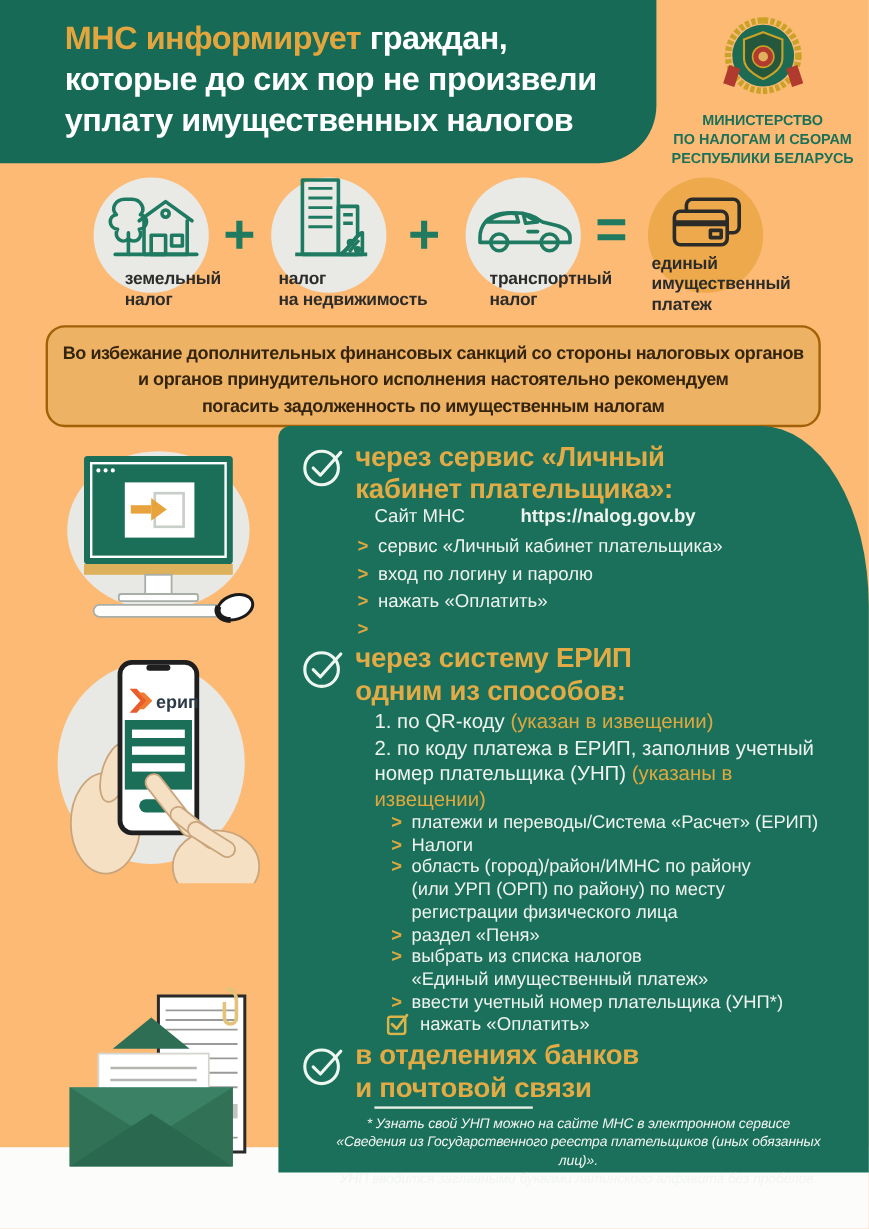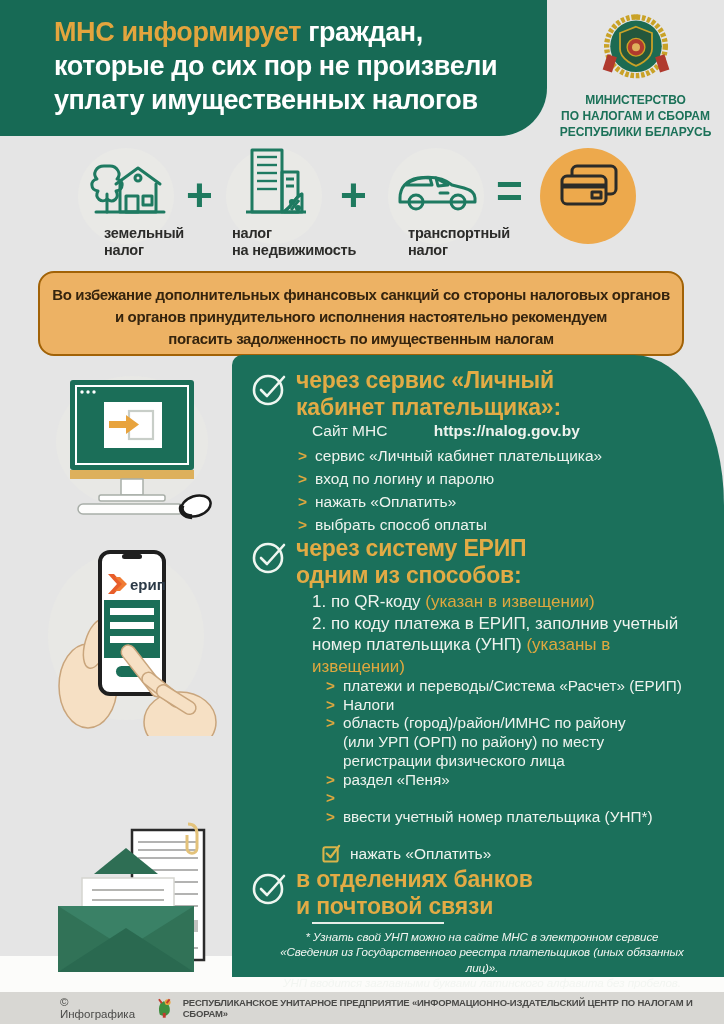--- a/index.html
+++ b/index.html
@@ -1,18 +1,18 @@
 <!DOCTYPE html>
 <html><head>
 <meta charset="utf-8">
 <style>
   * { margin:0; padding:0; box-sizing:border-box; }
   html,body { width:724px; height:1024px; }
   body { font-family:"Liberation Sans", sans-serif; background:#fcfcfa; overflow:hidden; }
-  .page { position:relative; width:724px; height:956px; background:#e5e5e5; }
+  .page { position:relative; width:724px; height:956px; background:#fdba74; }
 
   
   .header { position:absolute; left:0; top:0; width:547px; height:136px;
             background:#176a55; border-bottom-right-radius:48px; }
   .header-title { position:absolute; left:54px; top:15px; font-size:27px; font-weight:bold;
                   color:#ffffff; line-height:34px; letter-spacing:-0.4px; }
   .hl { color:#e3a53e; }
 
   .ministry { position:absolute; left:547px; top:0; width:177px; height:140px; text-align:center; }
   .ministry svg { display:block; margin:8px auto 3px; }
@@ -175,20 +175,23 @@
   <div class="op p1">+</div>
   <div class="op p2">+</div>
   <div class="op eqs">=</div>
 
   <div class="eq-label el1">земельный
 налог</div>
   <div class="eq-label el2">налог
 на недвижимость</div>
   <div class="eq-label el3">транспортный
 налог</div>
+  <div class="eq-label el4">единый
+имущественный
+платеж</div>
 
   <div class="warning">Во избежание дополнительных финансовых санкций со стороны налоговых органов
 и органов принудительного исполнения настоятельно рекомендуем
 погасить задолженность по имущественным налогам</div>
 
   <svg class="illu illu-monitor" width="180" height="160" viewBox="0 0 180 160">
     <ellipse cx="90" cy="72" rx="76" ry="66" fill="#e8e8e5"></ellipse>
     <rect x="28" y="10" width="124" height="90" rx="3" fill="#1b6e58"></rect>
     <rect x="34" y="16" width="112" height="78" fill="none" stroke="#ffffff" stroke-width="2"></rect>
     <circle cx="40" cy="22" r="1.7" fill="#fff"></circle>
@@ -277,21 +280,20 @@
       <div class="b-row">
         <span class="b-mark">&gt;</span>
         <span class="b-text">вход по логину и паролю</span>
       </div>
       <div class="b-row">
         <span class="b-mark">&gt;</span>
         <span class="b-text">нажать «Оплатить»</span>
       </div>
       <div class="b-row">
         <span class="b-mark">&gt;</span>
-        <span class="b-text">выбрать способ оплаты</span>
       </div>
     </div>
 
     <svg class="sec-icon si2" viewBox="0 0 40 40">
       <circle cx="18" cy="21" r="14" fill="none" stroke="#eef6f0" stroke-width="2.6"></circle>
       <path d="M11 21 L17 27 L34 8" fill="none" stroke="#eef6f0" stroke-width="2.6" stroke-linecap="round" stroke-linejoin="round"></path>
     </svg>
     <div class="sec-head sh2">через систему ЕРИП
 одним из способов:</div>
 
@@ -319,20 +321,22 @@
         <span class="b-text">область (город)/район/ИМНС по району
 (или УРП (ОРП) по району) по месту
 регистрации физического лица</span>
       </div>
       <div class="b-row">
         <span class="b-mark">&gt;</span>
         <span class="b-text">раздел «Пеня»</span>
       </div>
       <div class="b-row">
         <span class="b-mark">&gt;</span>
+        <span class="b-text">выбрать из списка налогов
+«Единый имущественный платеж»</span>
       </div>
       <div class="b-row">
         <span class="b-mark">&gt;</span>
         <span class="b-text">ввести учетный номер плательщика (УНП*)</span>
       </div>
     </div>
 
     <div class="check-row">
       <svg width="19" height="19" viewBox="0 0 20 20">
         <rect x="1.5" y="3.5" width="15" height="15" rx="2" fill="none" stroke="#d9b44a" stroke-width="2.2"></rect>
@@ -347,24 +351,14 @@
     </svg>
     <div class="sec-head sh3">в отделениях банков
 и почтовой связи</div>
 
     <div class="divider"></div>
     <div class="footnote">* Узнать свой УНП можно на сайте МНС в электронном сервисе
 «Сведения из Государственного реестра плательщиков (иных обязанных лиц)».
 УНП вводится заглавными буквами латинского алфавита без пробелов.</div>
   </div>
 
-  <div class="footer">
-    <span class="footer-copy">© Инфографика</span>
-    <svg class="footer-logo" width="17" height="22" viewBox="0 0 17 22">
-      <path d="M8 4 C3 6 2 12 4 18 C8 20 12 19 14 15 C15 10 13 6 8 4 Z" fill="#3f8f3f"></path>
-      <circle cx="12" cy="5" r="3" fill="#e8a33d"></circle>
-      <path d="M3 2 L6 6 M14 2 L11 6" stroke="#c23b2e" stroke-width="2"></path>
-      <rect x="7" y="16" width="3" height="5" fill="#c23b2e"></rect>
-    </svg>
-    <span class="footer-pub">РЕСПУБЛИКАНСКОЕ УНИТАРНОЕ ПРЕДПРИЯТИЕ «ИНФОРМАЦИОННО-ИЗДАТЕЛЬСКИЙ ЦЕНТР ПО НАЛОГАМ И СБОРАМ»</span>
-  </div>
 
 </div>
 
 </body></html>

